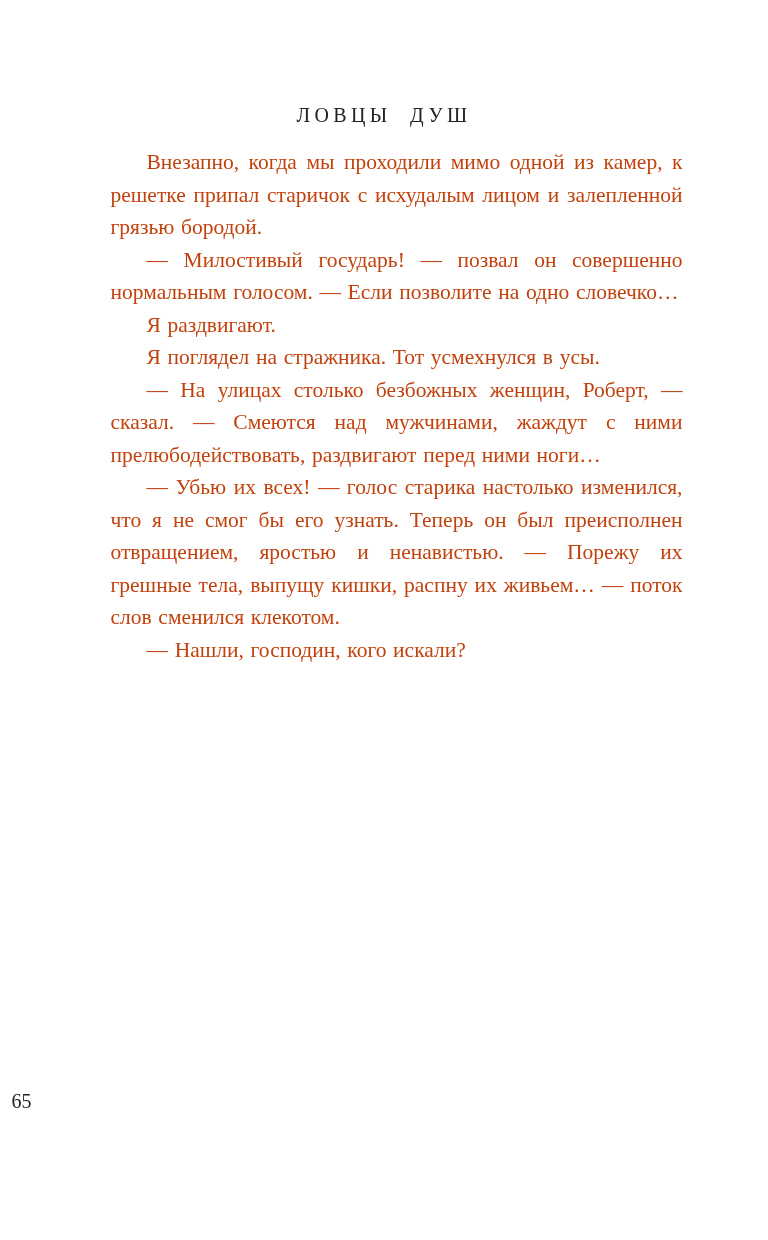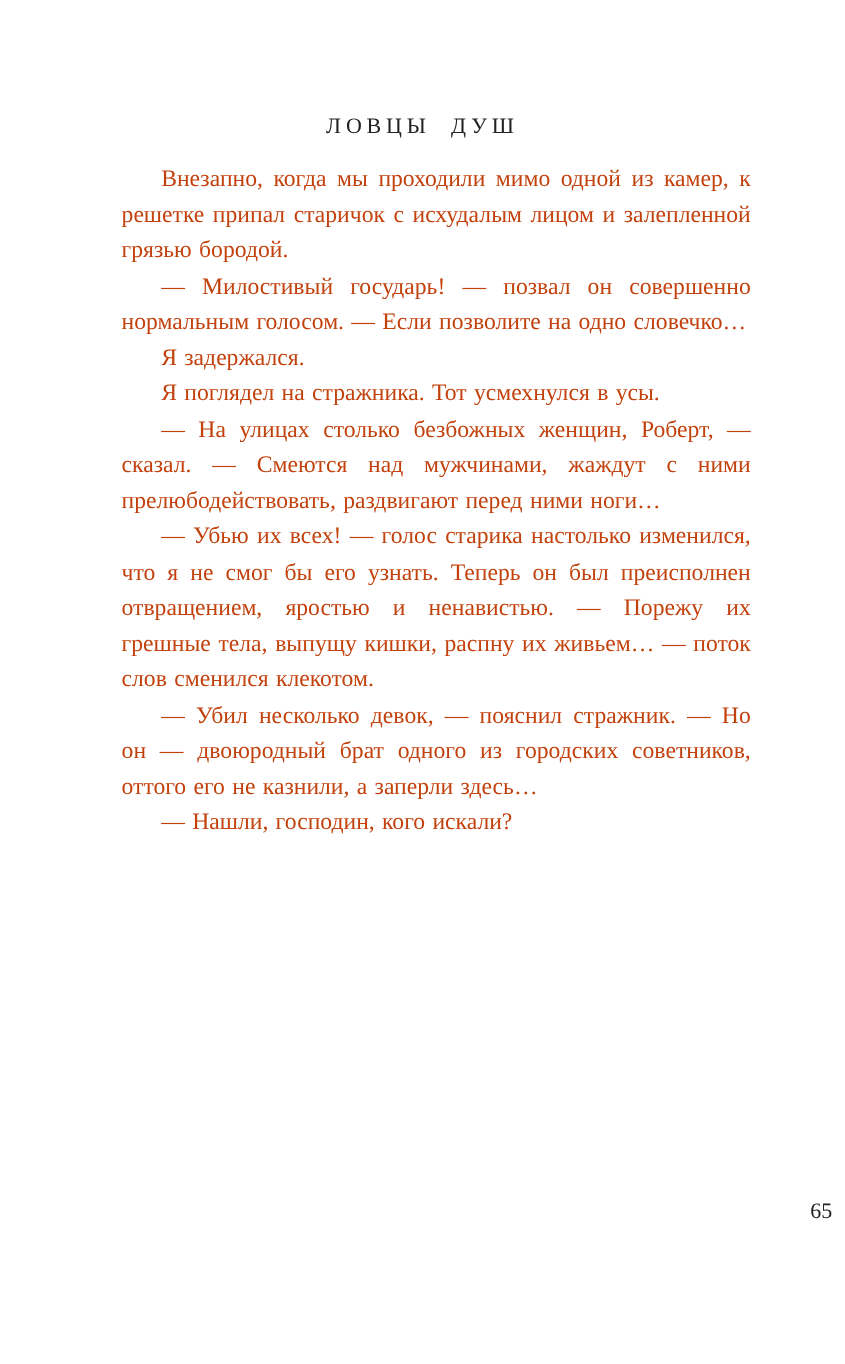--- a/index.html
+++ b/index.html
@@ -43,36 +43,35 @@
     margin: 0;
     padding: 0;
     text-indent: 36px;
     word-spacing: 0.06em;
   }
   .page-number {
     position: absolute;
     top: 1086px;
     left: 0;
     width: 100%;
-    text-align: right;
+    text-align: left;
     font-size: 20px;
     color: #222;
   }
 </style>
 </head>
 <body>
 
 <div class="page">
   <div class="running-head">ЛОВЦЫ ДУШ</div>
 
   <div class="text-block" id="text-block">
       <p>Внезапно, когда мы проходили мимо одной из камер, к решетке припал старичок с исхудалым лицом и залепленной грязью бородой.</p>
       <p>— Милостивый государь! — позвал он совершенно нормальным голосом. — Если позволите на одно словечко…</p>
-      <p>Я задержался.</p>
+      <p>Я раздвигают.</p>
       <p>Я поглядел на стражника. Тот усмехнулся в усы.</p>
       <p>— На улицах столько безбожных женщин, Роберт, — сказал. — Смеются над мужчинами, жаждут с ними прелюбодействовать, раздвигают перед ними ноги…</p>
       <p>— Убью их всех! — голос старика настолько изменился, что я не смог бы его узнать. Теперь он был преисполнен отвращением, яростью и ненавистью. — Порежу их грешные тела, выпущу кишки, распну их живьем… — поток слов сменился клекотом.</p>
-      <p>— Убил несколько девок, — пояснил стражник. — Но он — двоюродный брат одного из городских советников, оттого его не казнили, а заперли здесь…</p>
       <p>— Нашли, господин, кого искали?</p>
     </div>
 
   <div class="page-number">65</div>
 </div>
 
 </body></html>

